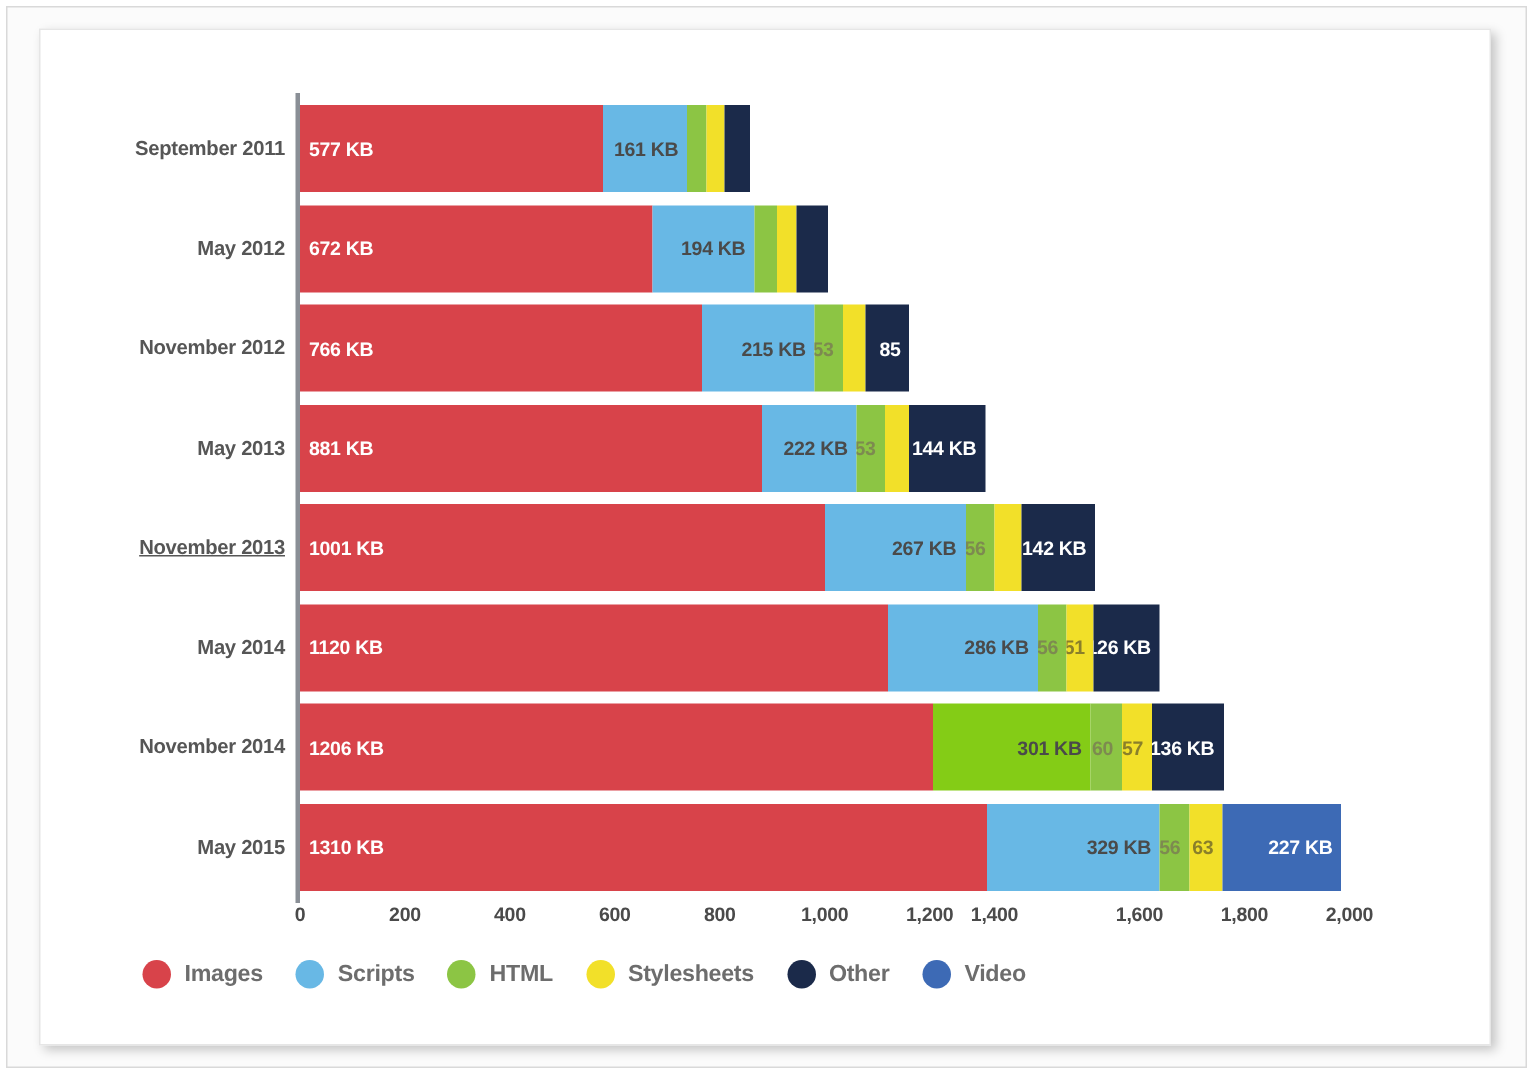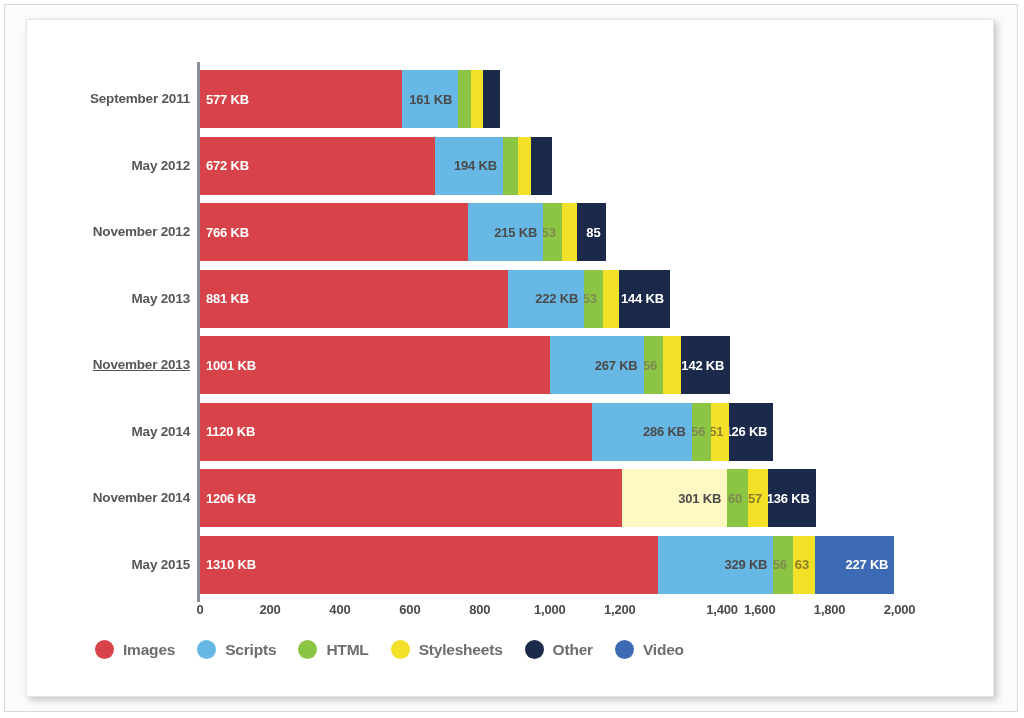--- a/index.html
+++ b/index.html
@@ -216,21 +216,21 @@
                 <span class="seg-label right-aligned" style="color: rgb(255, 255, 255);">85</span>
               </div>
             </div>
           </div>
           <div class="row" style="top: 249.5px; width: 968px;">
             <div class="cat-label" style="right: 805px;">May 2013</div>
             <div class="bar" style="left: 173px; height: 58px;">
               <div class="seg" style="width: 308.174px; background: rgb(216, 67, 74);">
                 <span class="seg-label" style="color: rgb(255, 255, 255);">881 KB</span>
               </div>
-              <div class="seg" style="width: 76px; background: rgb(104, 184, 229);">
+              <div class="seg" style="width: 63px; background: rgb(104, 184, 229);">
                 <span class="seg-label right-aligned" style="color: rgb(74, 74, 74);">222 KB</span>
               </div>
               <div class="seg" style="width: 18.5394px; background: rgb(140, 197, 68);">
                 <span class="seg-label right-aligned" style="color: rgb(125, 138, 80);">53</span>
               </div>
               <div class="seg" style="width: 16.7904px; background: rgb(242, 224, 41);"></div>
               <div class="seg" style="width: 50.3712px; background: rgb(27, 42, 74); padding-left: 28px;">
                 <span class="seg-label right-aligned" style="color: rgb(255, 255, 255);">144 KB</span>
               </div>
             </div>
@@ -272,21 +272,21 @@
                 <span class="seg-label right-aligned" style="color: rgb(255, 255, 255);">126 KB</span>
               </div>
             </div>
           </div>
           <div class="row" style="top: 449px; width: 968px;">
             <div class="cat-label" style="right: 805px;">November 2014</div>
             <div class="bar" style="left: 173px; height: 58px;">
               <div class="seg" style="width: 421.859px; background: rgb(216, 67, 74);">
                 <span class="seg-label" style="color: rgb(255, 255, 255);">1206 KB</span>
               </div>
-              <div class="seg" style="width: 105.29px; background: #fef9c3;">
+              <div class="seg" style="width: 105.29px; background: #84cc16;">
                 <span class="seg-label right-aligned" style="color: rgb(74, 74, 74);">301 KB</span>
               </div>
               <div class="seg" style="width: 20.988px; background: rgb(140, 197, 68);">
                 <span class="seg-label right-aligned" style="color: rgb(125, 138, 80);">60</span>
               </div>
               <div class="seg" style="width: 19.9386px; background: rgb(242, 224, 41);">
                 <span class="seg-label right-aligned" style="color: rgb(138, 127, 42);">57</span>
               </div>
               <div class="seg" style="width: 47.5728px; background: rgb(27, 42, 74);">
                 <span class="seg-label right-aligned" style="color: rgb(255, 255, 255);">136 KB</span>
@@ -315,21 +315,21 @@
           </div>
         </div>
       <div id="x-axis" style="left: 0px; top: 582px; width: 968px;">
           <span class="tick" style="left: 173px;">0</span>
           <span class="tick" style="left: 242.96px;">200</span>
           <span class="tick" style="left: 312.92px;">400</span>
           <span class="tick" style="left: 382.88px;">600</span>
           <span class="tick" style="left: 452.84px;">800</span>
           <span class="tick" style="left: 522.8px;">1,000</span>
           <span class="tick" style="left: 592.76px;">1,200</span>
-          <span class="tick" style="left: 695px;">1,400</span>
+          <span class="tick" style="left: 636px;">1,400</span>
           <span class="tick" style="left: 732.68px;">1,600</span>
           <span class="tick" style="left: 802.64px;">1,800</span>
           <span class="tick" style="left: 872.6px;">2,000</span>
         </div>
       <div id="legend" style="left: 68px; top: 620px;">
           <div class="legend-item">
             <span class="legend-swatch" style="background: rgb(216, 67, 74);"></span>
             <span class="legend-text">Images</span>
           </div>
           <div class="legend-item">

